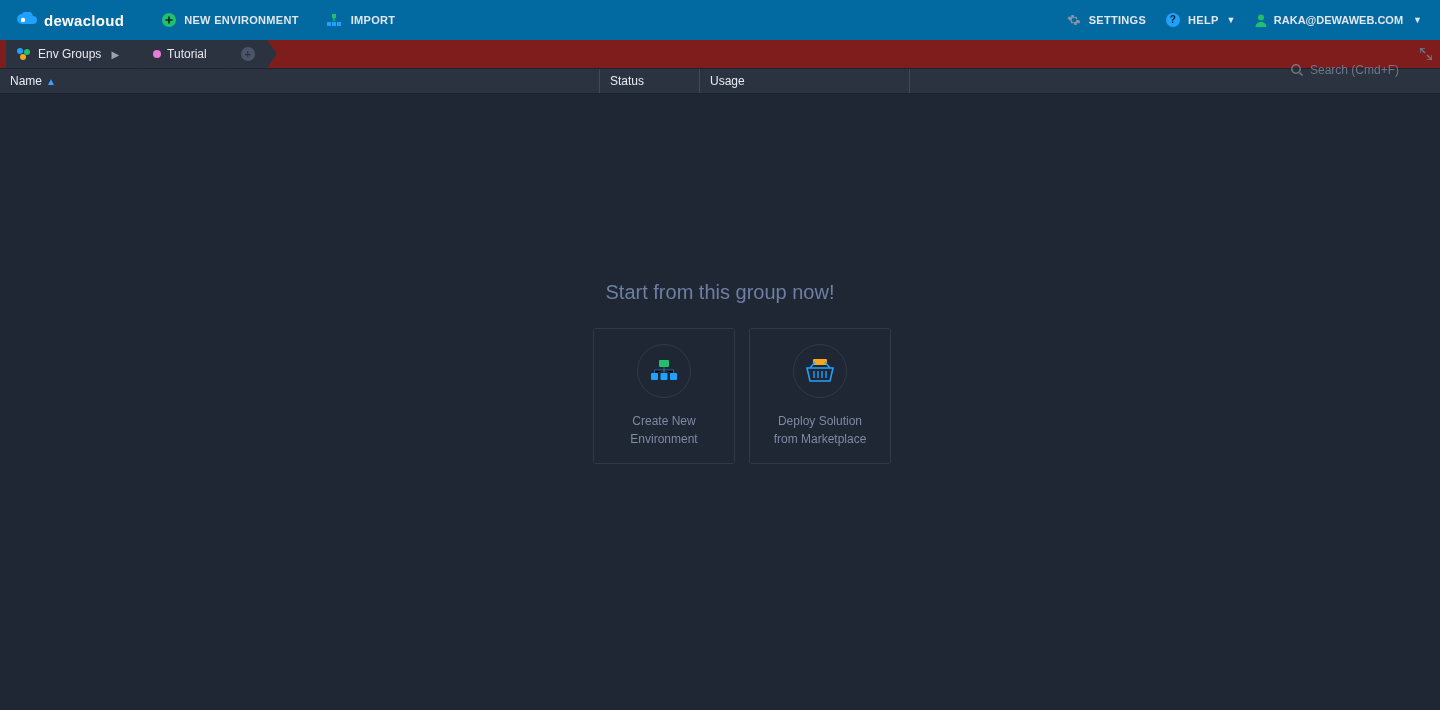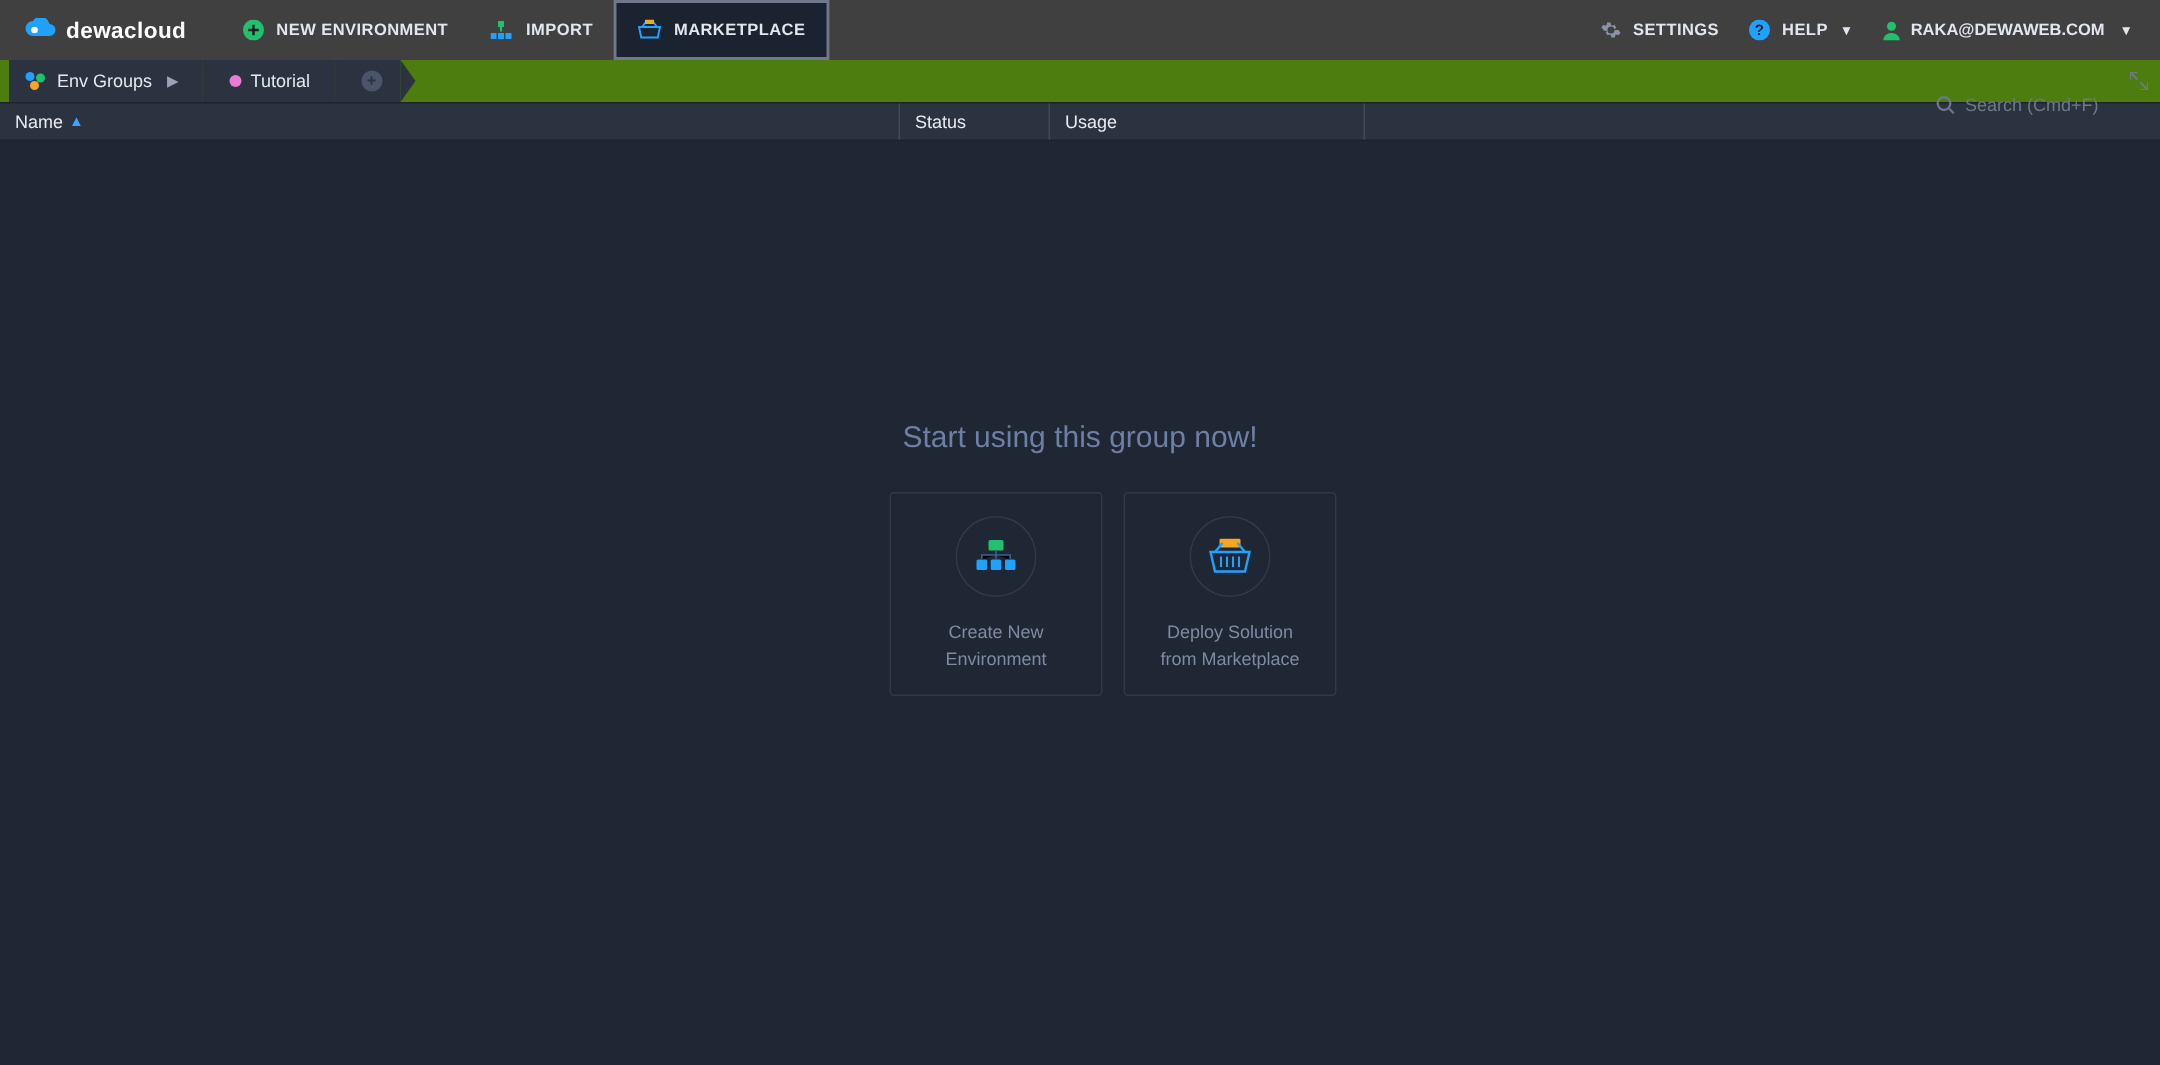--- a/index.html
+++ b/index.html
@@ -7,42 +7,42 @@
   body {
     font-family: -apple-system, BlinkMacSystemFont, "Segoe UI", Arial, sans-serif;
     background: #1e2733;
     color: #cfd3db;
     font-size: 12px;
   }
 
   
   .topbar {
     height: 40px;
-    background: #404040;
+    background: #0369a1;
     display: flex;
     align-items: center;
     padding: 0 10px 0 16px;
   }
   .logo { display:flex; align-items:center; gap:6px; margin-right: 24px; }
   .logo-text { color:#fff; font-weight:700; font-size:15px; letter-spacing:.3px; }
   .topbtn {
     display:flex; align-items:center; gap:8px;
     height:40px; padding:0 14px;
     color:#e2e6ee; font-size:11px; font-weight:600; text-transform:uppercase;
     cursor:pointer; letter-spacing:.3px;
   }
   .topbtn.highlight { border:2px solid #70798a; background:#1b2330; }
   .spacer { flex:1; }
   .userbox { display:flex; align-items:center; gap:6px; padding:0 8px; color:#e2e6ee; font-size:11px; font-weight:600; cursor:pointer;}
   .userbox .caret { margin-left:4px; }
 
   
   .crumbrow {
     height: 28px;
-    background: #4d7c0f;
+    background: #7f1d1d;
     display:flex; align-items:center;
     padding-left:6px;
     position:relative;
   }
   .crumb {
     position:relative; display:flex; align-items:center; gap:6px;
     height:28px; padding:0 16px 0 18px;
     background:#2b3240;
     color:#e6e9f0; font-size:12px; cursor:pointer;
   }
@@ -131,28 +131,20 @@
     <svg width="16" height="14" viewBox="0 0 16 14">
       <rect x="0" y="9" width="4" height="4" fill="#1fa1ff"></rect>
         <rect x="5" y="9" width="4" height="4" fill="#1fa1ff"></rect>
         <rect x="10" y="9" width="4" height="4" fill="#1fa1ff"></rect>
       <rect x="5" y="1" width="4" height="4" fill="#21c06d"></rect>
       <path d="M7 5v3" stroke="#21c06d" stroke-width="1.5"></path>
     </svg>
     <span>IMPORT</span>
   </div>
 
-  <div class="topbtn highlight">
-    <svg width="16" height="14" viewBox="0 0 16 14">
-      <path d="M1 5h14l-1.5 7H2.5z" fill="none" stroke="#1fa1ff" stroke-width="1.3"></path>
-      <path d="M3 5 L6 1 M13 5 L10 1" stroke="#1fa1ff" stroke-width="1.3"></path>
-      <rect x="5" y="0" width="6" height="3" fill="#f5a623"></rect>
-    </svg>
-    <span>MARKETPLACE</span>
-  </div>
 
   <div class="spacer"></div>
 
   <div class="topbtn" style="padding:0 10px;">
     <svg width="14" height="14" viewBox="0 0 24 24">
       <path fill="#8a93a6" d="M12 8a4 4 0 1 0 0 8 4 4 0 0 0 0-8zm9 4a7 7 0 0 1-.1 1l2 1.6-2 3.4-2.4-1a7 7 0 0 1-1.7 1l-.4 2.5h-4l-.4-2.5a7 7 0 0 1-1.7-1l-2.4 1-2-3.4 2-1.6A7 7 0 0 1 3 12a7 7 0 0 1 .1-1L1 9.4l2-3.4 2.4 1a7 7 0 0 1 1.7-1L7.5 3.5h4l.4 2.5a7 7 0 0 1 1.7 1l2.4-1 2 3.4-2 1.6c.1.3.1.7.1 1z"></path>
     </svg>
     <span>SETTINGS</span>
   </div>
 
@@ -216,21 +208,21 @@
   <div class="col status">
     <span>Status</span>
   </div>
   <div class="col usage">
     <span>Usage</span>
   </div>
   <div class="col" style="flex:1"></div>
 </div>
 
 <div class="main">
-  <div class="hero-title">Start using this group now!</div>
+  <div class="hero-title">Start from this group now!</div>
   <div class="cards">
 
     <div class="card">
       <div class="iconcirc">
         <svg width="28" height="22" viewBox="0 0 28 22">
           <rect x="9" y="0" width="10" height="7" rx="1" fill="#21c06d"></rect>
           <rect x="1" y="13" width="7" height="7" rx="1" fill="#1fa1ff"></rect>
           <rect x="10.5" y="13" width="7" height="7" rx="1" fill="#1fa1ff"></rect>
           <rect x="20" y="13" width="7" height="7" rx="1" fill="#1fa1ff"></rect>
           <path d="M14 7v3M14 10H4.5v3M14 10h9.5v3M14 10v3" stroke="#3a629a" stroke-width="1"></path>

